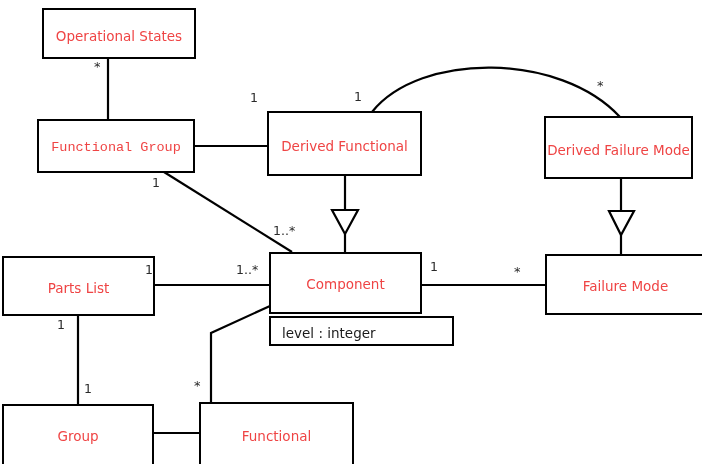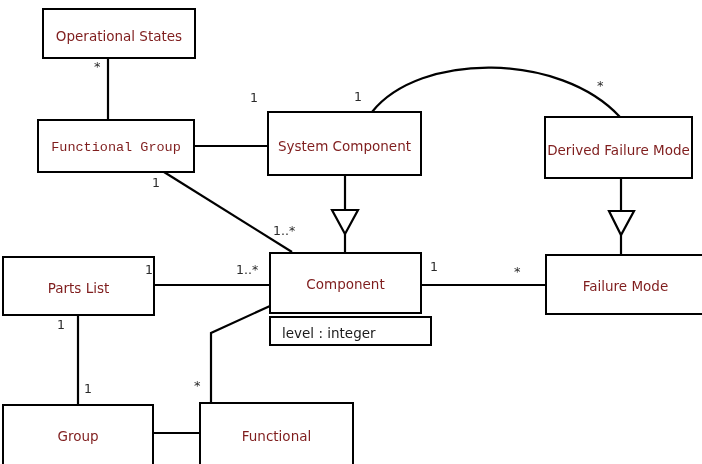--- a/index.html
+++ b/index.html
@@ -46,21 +46,21 @@
     background: #ffffff;
     border: 2.4px solid #000000;
     box-sizing: border-box;
   }
   .cls-name {
     position: absolute;
     left: 0;
     right: 0;
     text-align: center;
     font-size: 13.5px;
-    color: #7f1d1d;
+    color: #ef4444;
     white-space: nowrap;
   }
   .cls-attr-box {
     position: absolute;
     background: #ffffff;
     border: 2.4px solid #000000;
     box-sizing: border-box;
   }
   .cls-attr {
     position: absolute;
@@ -115,36 +115,36 @@
 
   <div class="cls-box" style="left:42px; top:8px; width:154px; height:51px;">
     <div class="cls-name" style="top:18px;">Operational States</div>
   </div>
 
   <div class="cls-box" style="left:37px; top:119px; width:158px; height:54px;">
     <div class="cls-name" style="top:19px;font-family:Liberation Mono, monospace;">Functional Group</div>
   </div>
 
   <div class="cls-box" style="left:267px; top:111px; width:155px; height:65px;">
-    <div class="cls-name" style="top:25px;">System Component</div>
+    <div class="cls-name" style="top:25px;">Derived Functional</div>
   </div>
 
   <div class="cls-box" style="left:544px; top:116px; width:149px; height:63px;">
     <div class="cls-name" style="top:24px;">Derived Failure Mode</div>
   </div>
 
   <div class="cls-box" style="left:269px; top:252px; width:153px; height:62px;">
     <div class="cls-name" style="top:22px;">Component</div>
   </div>
 
   <div class="cls-box" style="left:2px; top:256px; width:153px; height:60px;">
     <div class="cls-name" style="top:22px;">Parts List</div>
   </div>
 
-  <div class="cls-attr-box" style="left:269px; top:316px; width:163px; height:30px;">
+  <div class="cls-attr-box" style="left:269px; top:316px; width:185px; height:30px;">
     <div class="cls-attr" style="left:11px; top:7px;">level : integer</div>
   </div>
 
   <div class="cls-box" style="left:545px; top:254px; width:161px; height:61px;">
     <div class="cls-name" style="top:22px;">Failure Mode</div>
   </div>
 
   <div class="cls-box" style="left:2px; top:404px; width:152px; height:62px;">
     <div class="cls-name" style="top:22px;">Group</div>
   </div>

